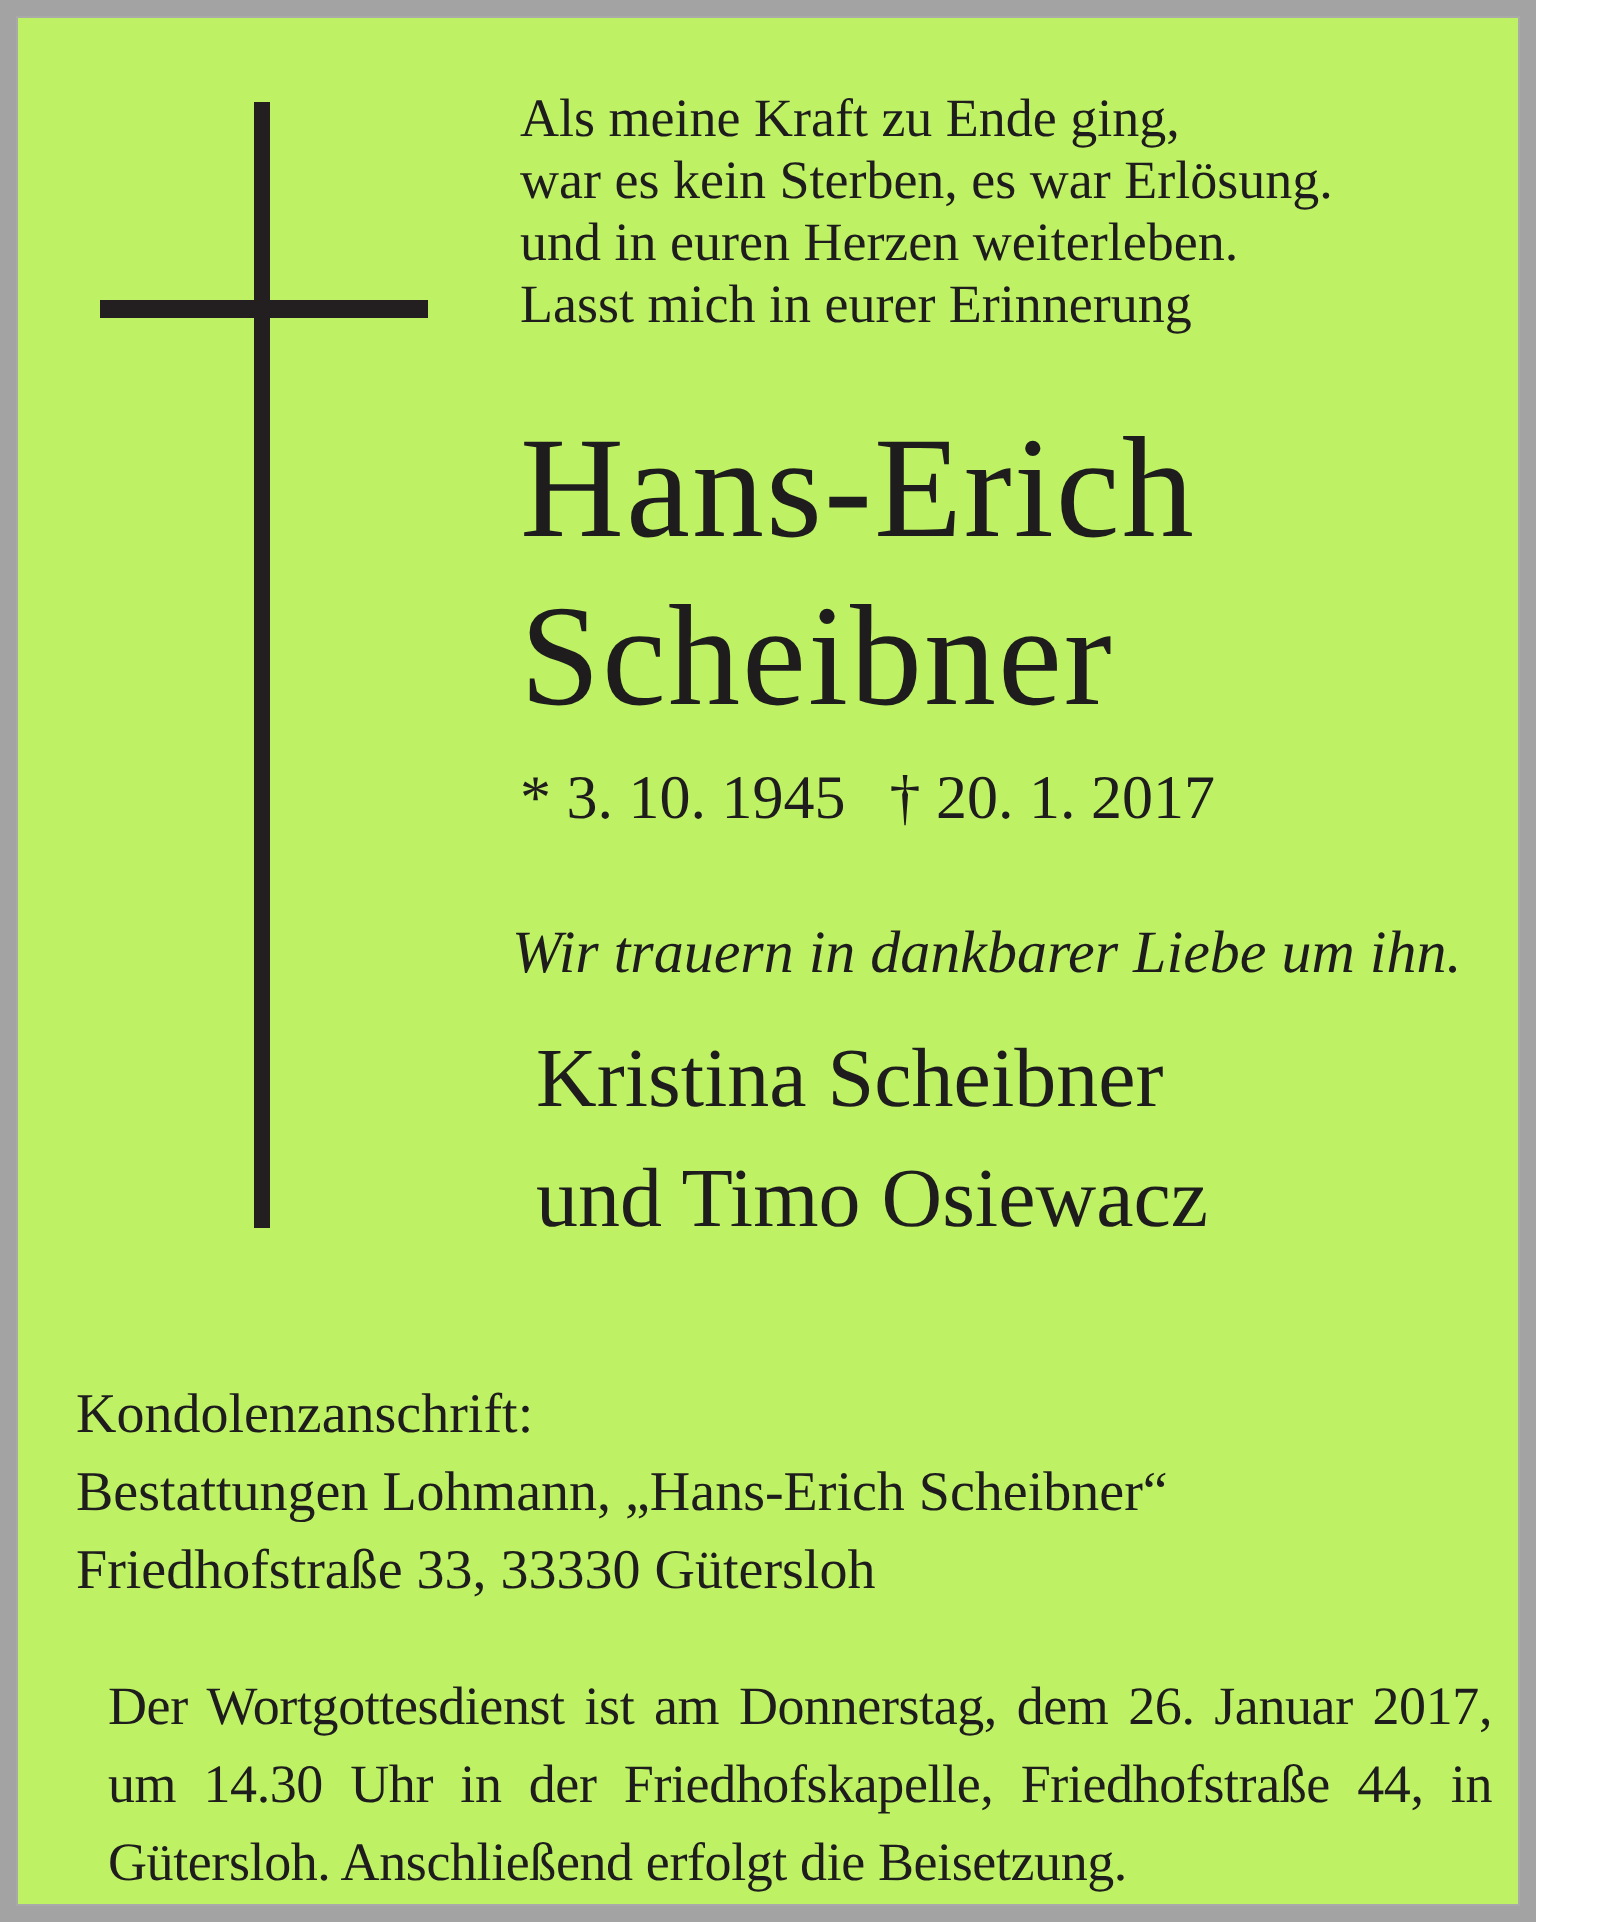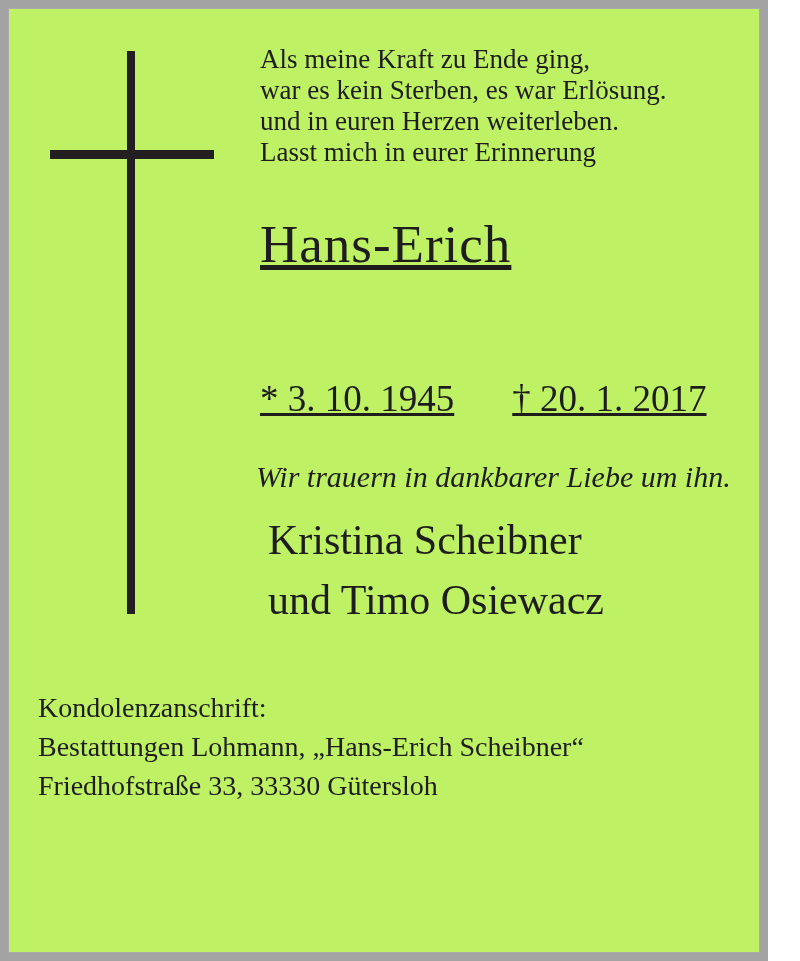--- a/index.html
+++ b/index.html
@@ -41,36 +41,34 @@
     position: absolute;
     left: 252px; top: 36px;
     font-size: 27px;
     line-height: 31px;
     white-space: nowrap;
   }
 
   .name {
     position: absolute;
     left: 252px; top: 194px;
-    font-size: 53px;
+    font-size: 72px;
     line-height: 84px;
     letter-spacing: 1px;
     white-space: nowrap;
-    text-decoration: underline;
   }
 
   .dates {
     position: absolute;
     left: 252px; top: 374px;
-    font-size: 37px;
+    font-size: 31px;
     line-height: 34px;
     display: flex;
-    gap: 58px;
+    gap: 22px;
     white-space: nowrap;
-    text-decoration: underline;
   }
 
   .intro {
     position: absolute;
     left: 248px; top: 452px;
     font-size: 30px;
     line-height: 34px;
     white-space: nowrap;
     font-style: italic;
   }
@@ -115,33 +113,39 @@
 
   <div class="verse">
     <div>Als meine Kraft zu Ende ging,</div>
     <div>war es kein Sterben, es war Erlösung.</div>
     <div>und in euren Herzen weiterleben.</div>
     <div>Lasst mich in eurer Erinnerung</div>
   </div>
 
   <div class="name">
     <div>Hans-Erich</div>
+    <div>Scheibner</div>
   </div>
 
   <div class="dates">
     <span>* 3. 10. 1945</span>
     <span>† 20. 1. 2017</span>
   </div>
 
   <div class="intro">Wir trauern in dankbarer Liebe um ihn.</div>
 
   <div class="mourners">
     <div>Kristina Scheibner</div>
     <div>und Timo Osiewacz</div>
   </div>
 
   <div class="condolence">
     <div>Kondolenzanschrift:</div>
     <div>Bestattungen Lohmann, „Hans-Erich Scheibner“</div>
     <div>Friedhofstraße 33, 33330 Gütersloh</div>
   </div>
 
+  <div class="service">
+    <div class="service-line">Der Wortgottesdienst ist am Donnerstag, dem 26. Januar 2017,</div>
+    <div class="service-line">um 14.30 Uhr in der Friedhofskapelle, Friedhofstraße 44, in</div>
+    <div class="service-line last">Gütersloh. Anschließend erfolgt die Beisetzung.</div>
+  </div>
 </div>
 
 </body></html>

